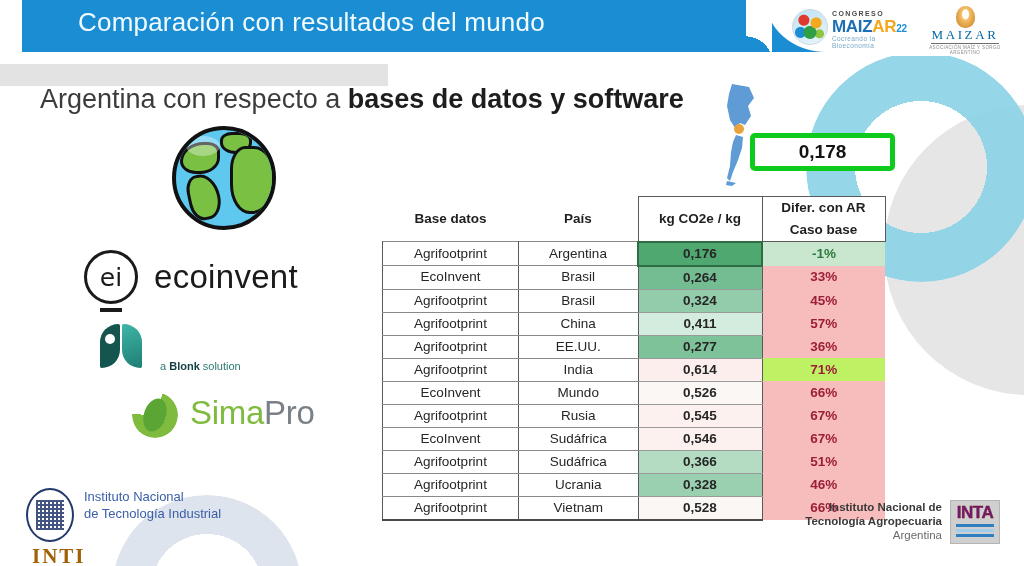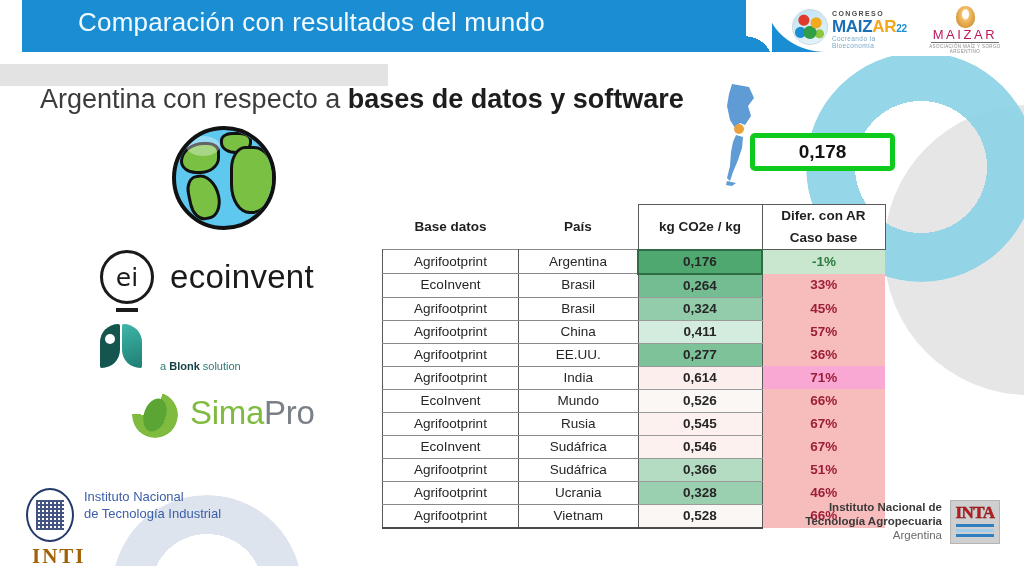--- a/index.html
+++ b/index.html
@@ -77,22 +77,22 @@
     letter-spacing:.4px;
   }
   .maizar2{
     position:absolute;left:928px;top:6px;width:74px;height:40px;text-align:center;
   }
   .maizar2 .cob{
     width:19px;height:22px;margin:0 auto;border-radius:50% 50% 45% 45%;
     background:radial-gradient(ellipse at 50% 38%, #ffffff 0 3px, #f5c06a 4px, #d89a3c 70%, #b87a22 100%);
   }
   .maizar2 .nm{
-    font-family:Liberation Sans, sans-serif;font-size:13px;letter-spacing:2.6px;
-    color:#be185d;margin-top:-1px;
+    font-family:Liberation Serif, serif;font-size:13px;letter-spacing:2.6px;
+    color:#0369a1;margin-top:-1px;
   }
   .maizar2 .rule{height:1px;background:#6d6d6d;margin:0 3px;}
   .maizar2 .sub{font-size:4.5px;color:#8a8a8a;letter-spacing:.4px;margin-top:1px;}
   
   .gray-bar{
     position:absolute;left:0;top:64px;width:388px;height:22px;
     background:#e3e3e3;
   }
   .gray-circle{
     position:absolute;left:884px;top:105px;width:290px;height:290px;
@@ -131,21 +131,21 @@
   .globe .land{position:absolute;background:#79c043;border:3px solid #111;}
   .globe .l1{left:4px;top:12px;width:34px;height:26px;border-radius:60% 30% 50% 40%;}
   .globe .l2{left:12px;top:44px;width:26px;height:40px;border-radius:40% 60% 50% 45%;transform:rotate(-12deg);}
   .globe .l3{left:44px;top:2px;width:26px;height:16px;border-radius:45% 45% 60% 60%;}
   .globe .l4{left:54px;top:16px;width:40px;height:62px;border-radius:35% 50% 55% 45%;}
   .globe .gloss{
     position:absolute;left:10px;top:6px;width:34px;height:20px;border-radius:50%;
     background:rgba(255,255,255,.35);
   }
   
-  .ecoinvent{position:absolute;left:100px;top:250px;width:250px;height:56px;}
+  .ecoinvent{position:absolute;left:84px;top:250px;width:250px;height:56px;}
   .ecoinvent .mark{
     position:absolute;left:0;top:0;width:54px;height:54px;border-radius:50%;
     border:3px solid #1a1a1a;box-sizing:border-box;
     display:flex;align-items:center;justify-content:center;
     font-size:25px;color:#1a1a1a;font-family:"DejaVu Sans", sans-serif;
   }
   .ecoinvent .dash{
     position:absolute;left:16px;top:58px;width:22px;height:4px;background:#1a1a1a;
   }
   .ecoinvent .wd{
@@ -195,21 +195,21 @@
     display:flex;align-items:center;justify-content:center;
     box-sizing:border-box;padding:5px;
   }
   .greenbox .inner{
     background:#ffffff;width:100%;height:100%;
     display:flex;align-items:center;justify-content:center;
     font-size:19px;font-weight:bold;color:#131313;
   }
   
   .tbl-wrap{
-    position:absolute;left:382px;top:204px;
+    position:absolute;left:382px;top:196px;
   }
   table.data{border-collapse:collapse;font-size:13.5px;color:#262626;}
   table.data th,table.data td{
     padding:0;height:22px;line-height:22px;text-align:center;
     white-space:nowrap;
   }
   .c-base{width:135px;}
   .c-pais{width:118px;}
   .c-kg{width:122px;}
   .c-dif{width:122px;}
@@ -261,22 +261,22 @@
   .inta .txt{
     position:absolute;right:58px;top:0;text-align:right;
     font-size:11.5px;color:#3a3a3a;line-height:14px;font-weight:bold;
   }
   .inta .txt .arg{font-weight:normal;color:#6a6a6a;}
   .inta .badge{
     position:absolute;right:0;top:0;width:50px;height:44px;background:#cfcfcf;
     border:1px solid #b5b5b5;box-sizing:border-box;padding:2px;
   }
   .inta .badge .w{
-    font-family:Liberation Serif, serif;font-weight:bold;font-size:17px;
-    color:#b91c1c;text-align:center;line-height:19px;letter-spacing:-.5px;
+    font-family:Liberation Sans, sans-serif;font-weight:bold;font-size:17px;
+    color:#701a75;text-align:center;line-height:19px;letter-spacing:-.5px;
     -webkit-text-stroke:.4px #7a1216;
   }
   .inta .badge .b1{height:3px;background:#2f7fc1;margin:2px 3px 0;}
   .inta .badge .b2{height:3px;background:#9fcdea;margin:2px 3px 0;}
   .inta .badge .b3{height:3px;background:#2f7fc1;margin:2px 3px 0;}
 </style>
 </head>
 <body>
 
 <div class="slide">
@@ -394,21 +394,21 @@
           <tr>
             <td class="base c-base">Agrifootprint</td>
             <td class="pais c-pais">EE.UU.</td>
             <td class="kg c-kg" style="background: rgb(126, 194, 154);">0,277</td>
             <td class="dif c-dif" style="background: rgb(247, 188, 188);">36%</td>
           </tr>
           <tr>
             <td class="base c-base">Agrifootprint</td>
             <td class="pais c-pais">India</td>
             <td class="kg c-kg" style="background: rgb(253, 238, 238);">0,614</td>
-            <td class="dif c-dif" style="background: #f9a8d4;">71%</td>
+            <td class="dif c-dif" style="background: #bef264;">71%</td>
           </tr>
           <tr>
             <td class="base c-base">EcoInvent</td>
             <td class="pais c-pais">Mundo</td>
             <td class="kg c-kg" style="background: rgb(251, 247, 245);">0,526</td>
             <td class="dif c-dif" style="background: rgb(247, 188, 188);">66%</td>
           </tr>
           <tr>
             <td class="base c-base">Agrifootprint</td>
             <td class="pais c-pais">Rusia</td>

